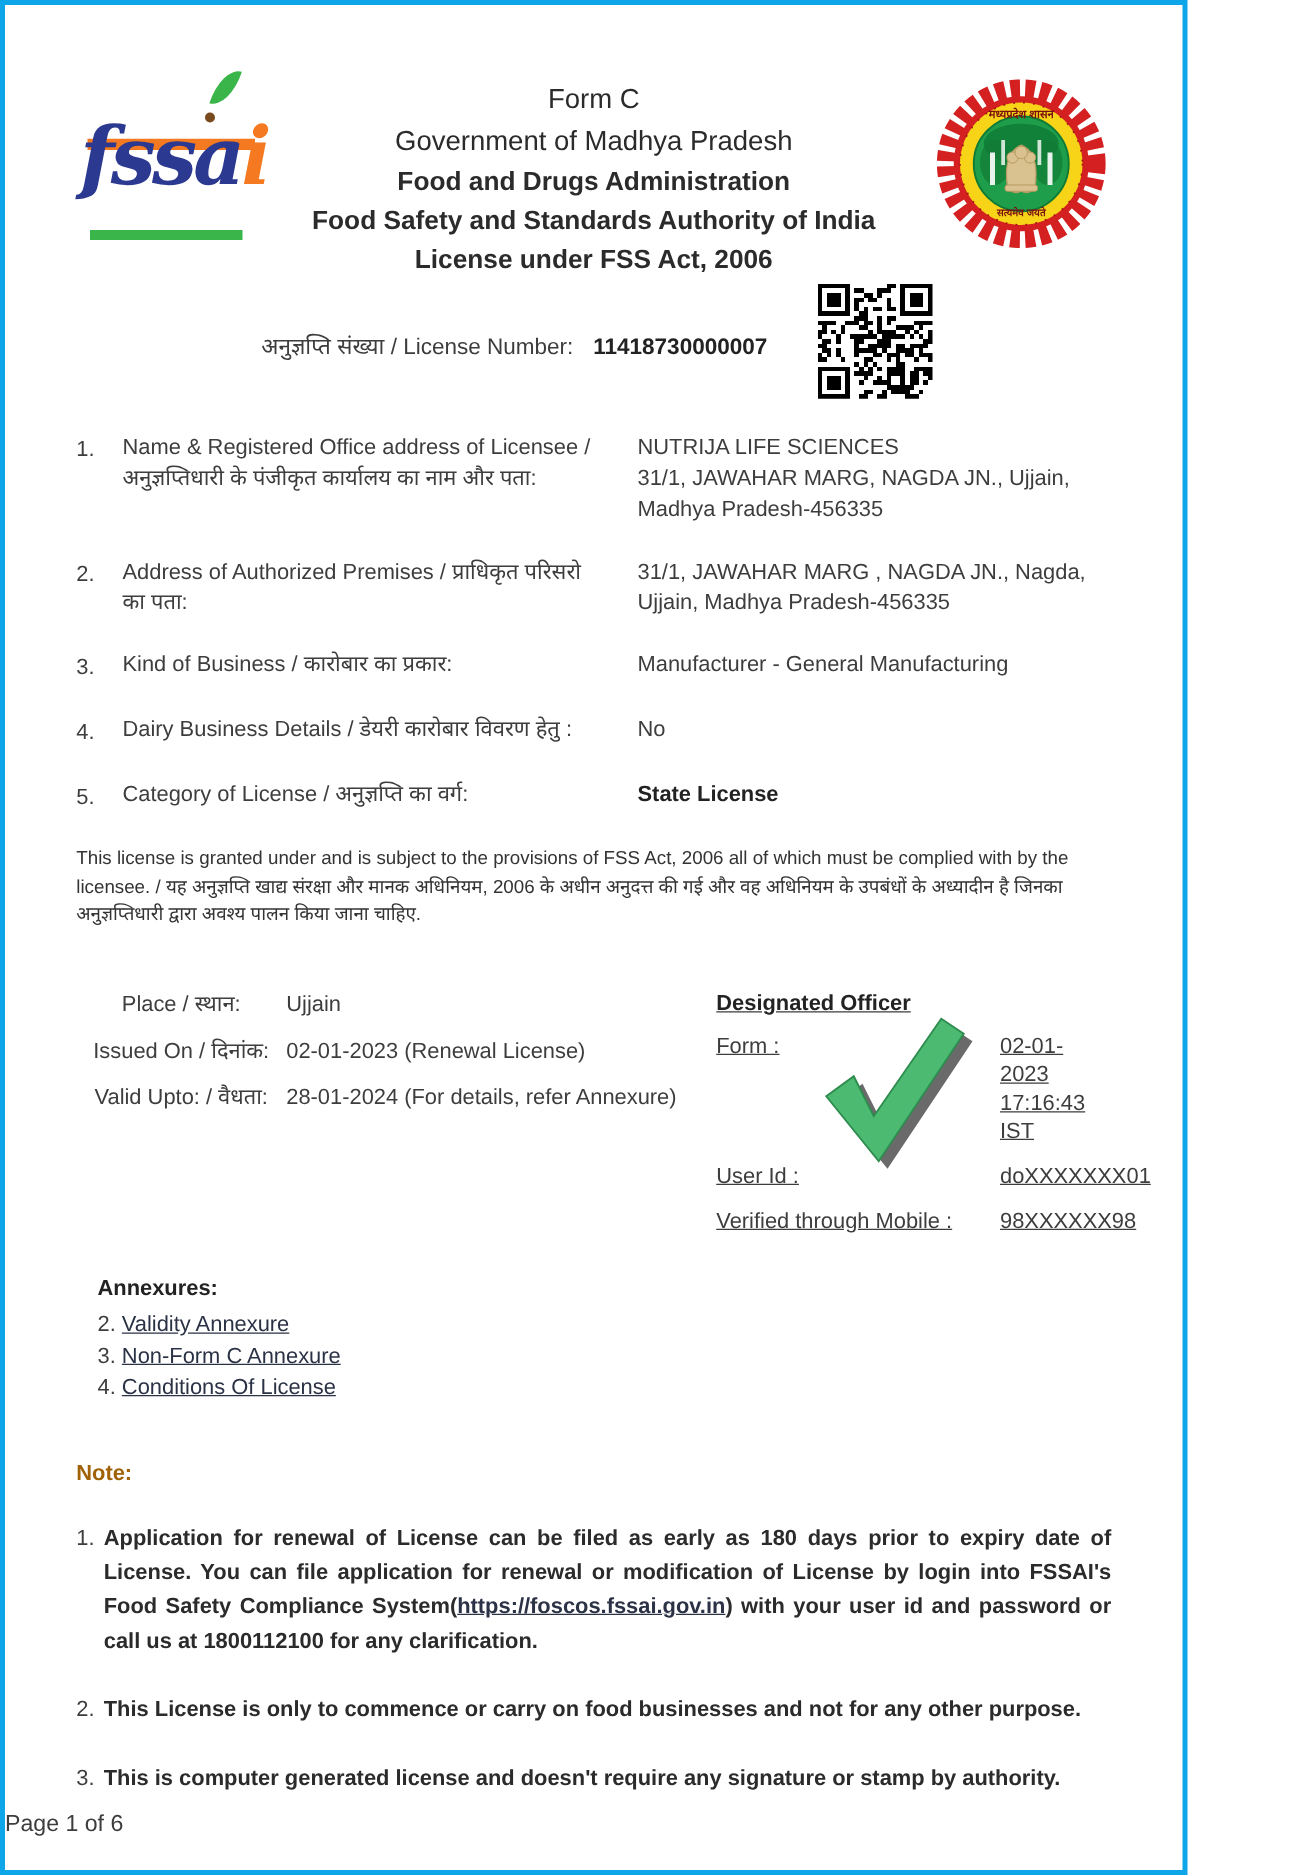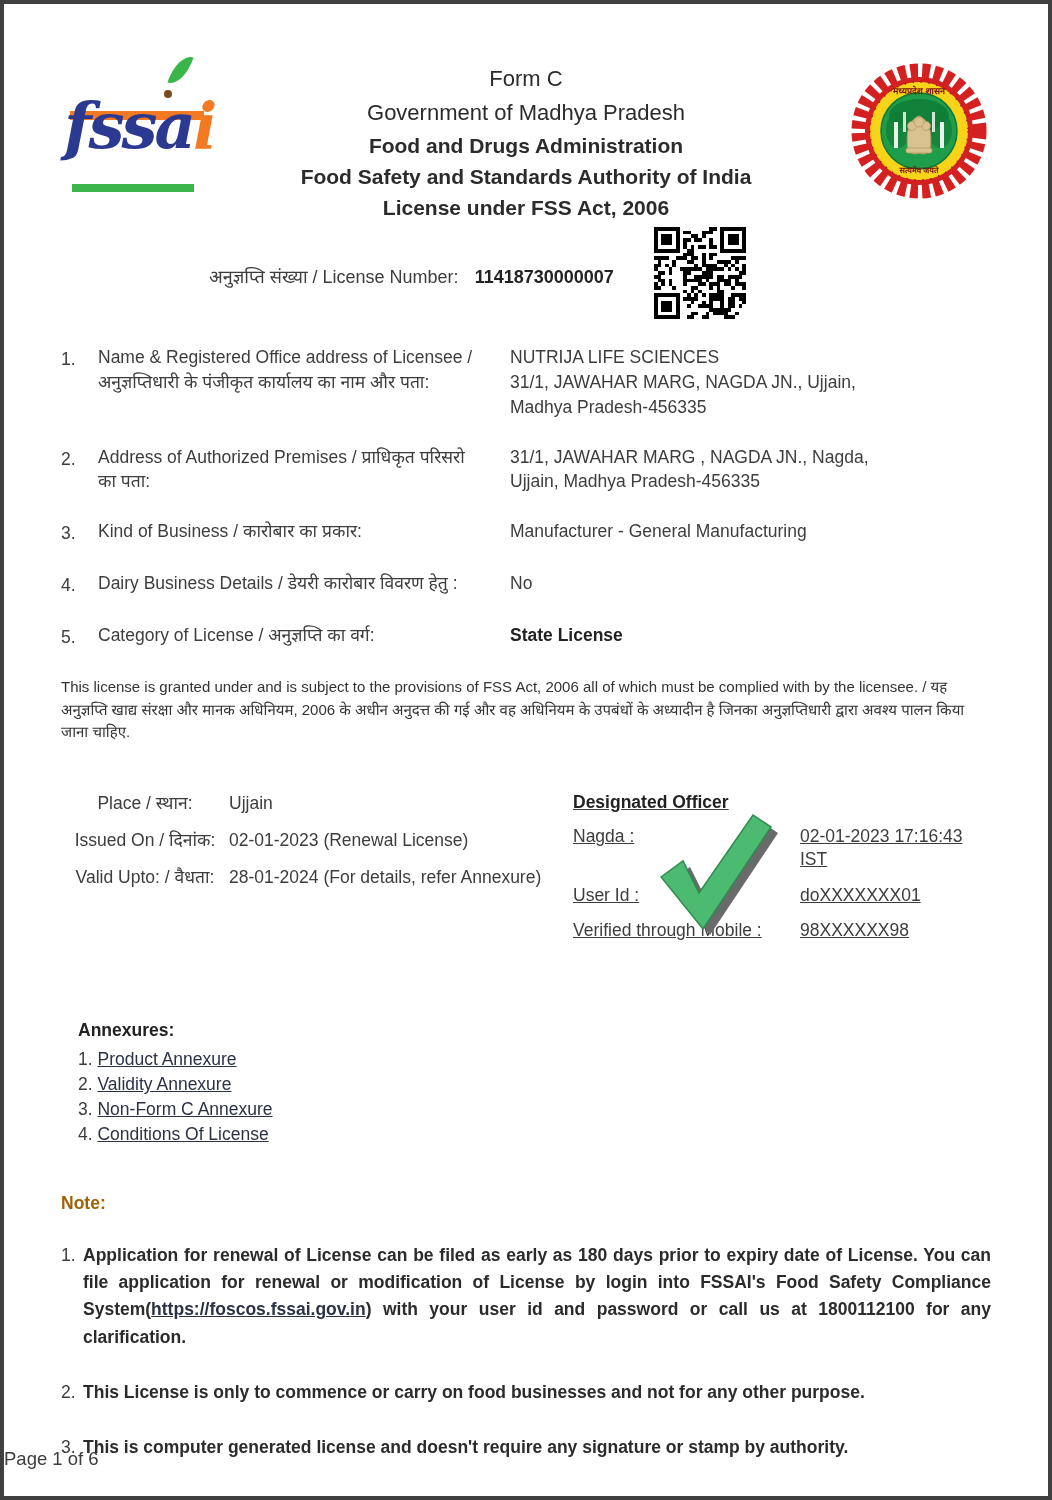--- a/index.html
+++ b/index.html
@@ -1,20 +1,20 @@
 <!DOCTYPE html>
 <html><head>
 <meta charset="utf-8">
 <style>
   * { margin:0; padding:0; box-sizing:border-box; }
   html,body { background:#fff; }
   .page {
     position:relative;
-    width:1052px; height:1500px;
-    border:4px solid #404040;
+    width:950px; height:1500px;
+    border:4px solid #0ea5e9;
     background:#fff;
     font-family:"Liberation Sans", sans-serif;
     color:#3d3d3d;
     overflow:hidden;
   }
 
   
   .header { position:relative; height:215px; }
   .fssai-logo { position:absolute; left:52px; top:62px; width:160px; height:145px; }
   .fssai-bar-top { position:absolute; top:45px; left:14px; width:134px; height:9px; background:#f47920; z-index:1; }
@@ -394,21 +394,21 @@
       </div>
       <div class="issue-row">
         <span class="lbl">Valid Upto: / वैधता:</span>
         <span>28-01-2024 (For details, refer Annexure)</span>
       </div>
     </div>
 
     <div class="officer">
       <div class="officer-heading">Designated Officer</div>
       <div class="officer-row">
-        <span class="lbl">Nagda :</span>
+        <span class="lbl">Form :</span>
         <span>02-01-2023 17:16:43 IST</span>
       </div>
       <div class="officer-row">
         <span class="lbl">User Id :</span>
         <span>doXXXXXXX01</span>
       </div>
       <div class="officer-row">
         <span class="lbl">Verified through Mobile :</span>
         <span>98XXXXXX98</span>
       </div>
@@ -416,24 +416,20 @@
 
     <svg class="check-wrap" viewBox="0 0 142 145">
       <polygon points="20,75 42,59 58,91 112,13 130,25 62,127" fill="#6a6a6a" transform="translate(7,6)"></polygon>
       <polygon points="20,75 42,59 58,91 112,13 130,25 62,127" fill="#4dba71" stroke="#2e8c4f" stroke-width="1.5"></polygon>
     </svg>
   </div>
 
   <div class="annexures">
     <div class="annex-heading">Annexures:</div>
     <div class="annex-item">
-      <span>1.</span>
-      <a href="#">Product Annexure</a>
-    </div>
-    <div class="annex-item">
       <span>2.</span>
       <a href="#">Validity Annexure</a>
     </div>
     <div class="annex-item">
       <span>3.</span>
       <a href="#">Non-Form C Annexure</a>
     </div>
     <div class="annex-item">
       <span>4.</span>
       <a href="#">Conditions Of License</a>

